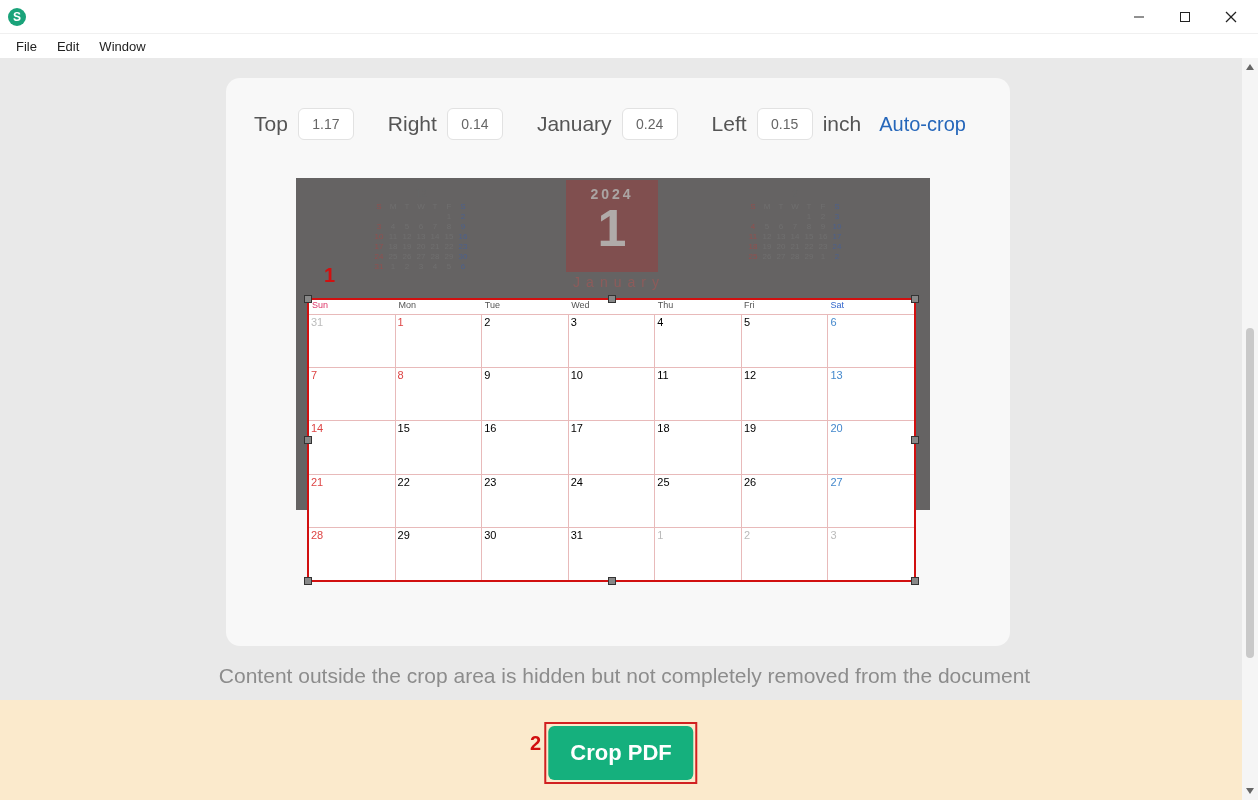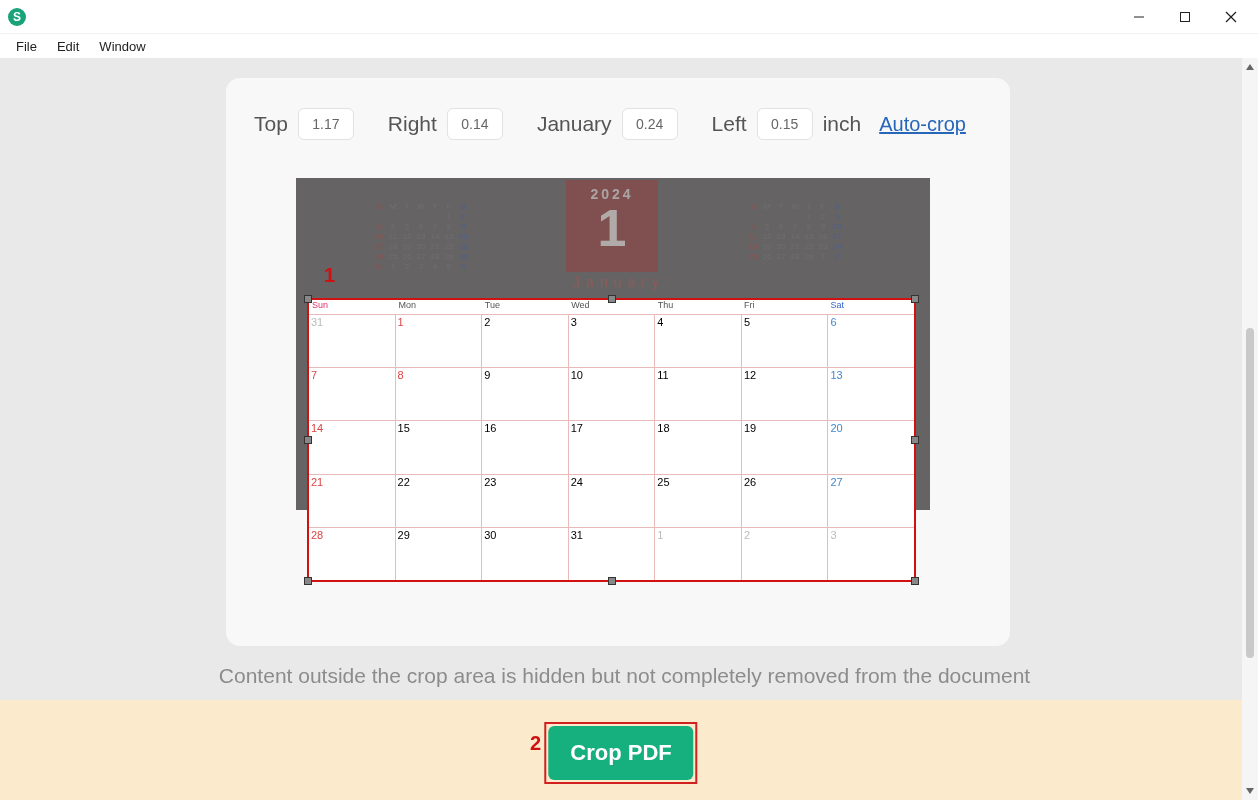--- a/index.html
+++ b/index.html
@@ -21,21 +21,21 @@
   .scrollbar-v .arrow-up { position:absolute; top:0; right:0; width:16px; height:18px; display:flex; align-items:center; justify-content:center;}
   .scrollbar-v .arrow-down { position:absolute; bottom:0; right:0; width:16px; height:18px; display:flex; align-items:center; justify-content:center;}
   .scrollbar-v .thumb { position:absolute; top:270px; width:8px; left:4px; height:330px; background:#c9c9c9; border-radius:4px;}
 
   .card { position:absolute; left:226px; top:20px; width:784px; height:568px; background:#f8f8f8; border-radius:14px; padding:30px 28px 0 28px;}
   .controls-row { display:flex; align-items:center; gap:10px; font-size:21px; color:#555; }
   .ctrl-label { color:#555; }
   .ctrl-input { width:56px; height:32px; background:#fff; border:1px solid #e2e2e2; border-radius:6px; text-align:center; font-size:14px; color:#666;}
   .gap { width:14px; }
   .unit-text { font-size:21px; color:#555;}
-  .autocrop-link { font-size:20px; color:#2667ba; text-decoration:underline; cursor:pointer; margin-left:8px;}
+  .autocrop-link { font-size:20px; color:#2667ba; cursor:pointer; margin-left:8px;}
 
   .preview-wrap { position:absolute; left:70px; top:100px; width:634px; height:332px;}
   .page-bg { position:absolute; inset:0; background:#7c7878; }
   .dim-overlay { position:absolute; inset:0; background:rgba(60,60,60,0.35);} 
 
   .crop-box { position:absolute; left:13px; top:122px; width:605px; height:280px; outline:2px solid #d11010; background:#fff;}
   .handle { position:absolute; width:8px; height:8px; background:#888; border:1px solid #333;}
   .h-tl { left:-5px; top:-5px;} .h-tc { left:50%; margin-left:-4px; top:-5px;} .h-tr { right:-5px; top:-5px;}
   .h-ml { left:-5px; top:50%; margin-top:-4px;} .h-mr { right:-5px; top:50%; margin-top:-4px;}
   .h-bl { left:-5px; bottom:-5px;} .h-bc { left:50%; margin-left:-4px; bottom:-5px;} .h-br { right:-5px; bottom:-5px;}

